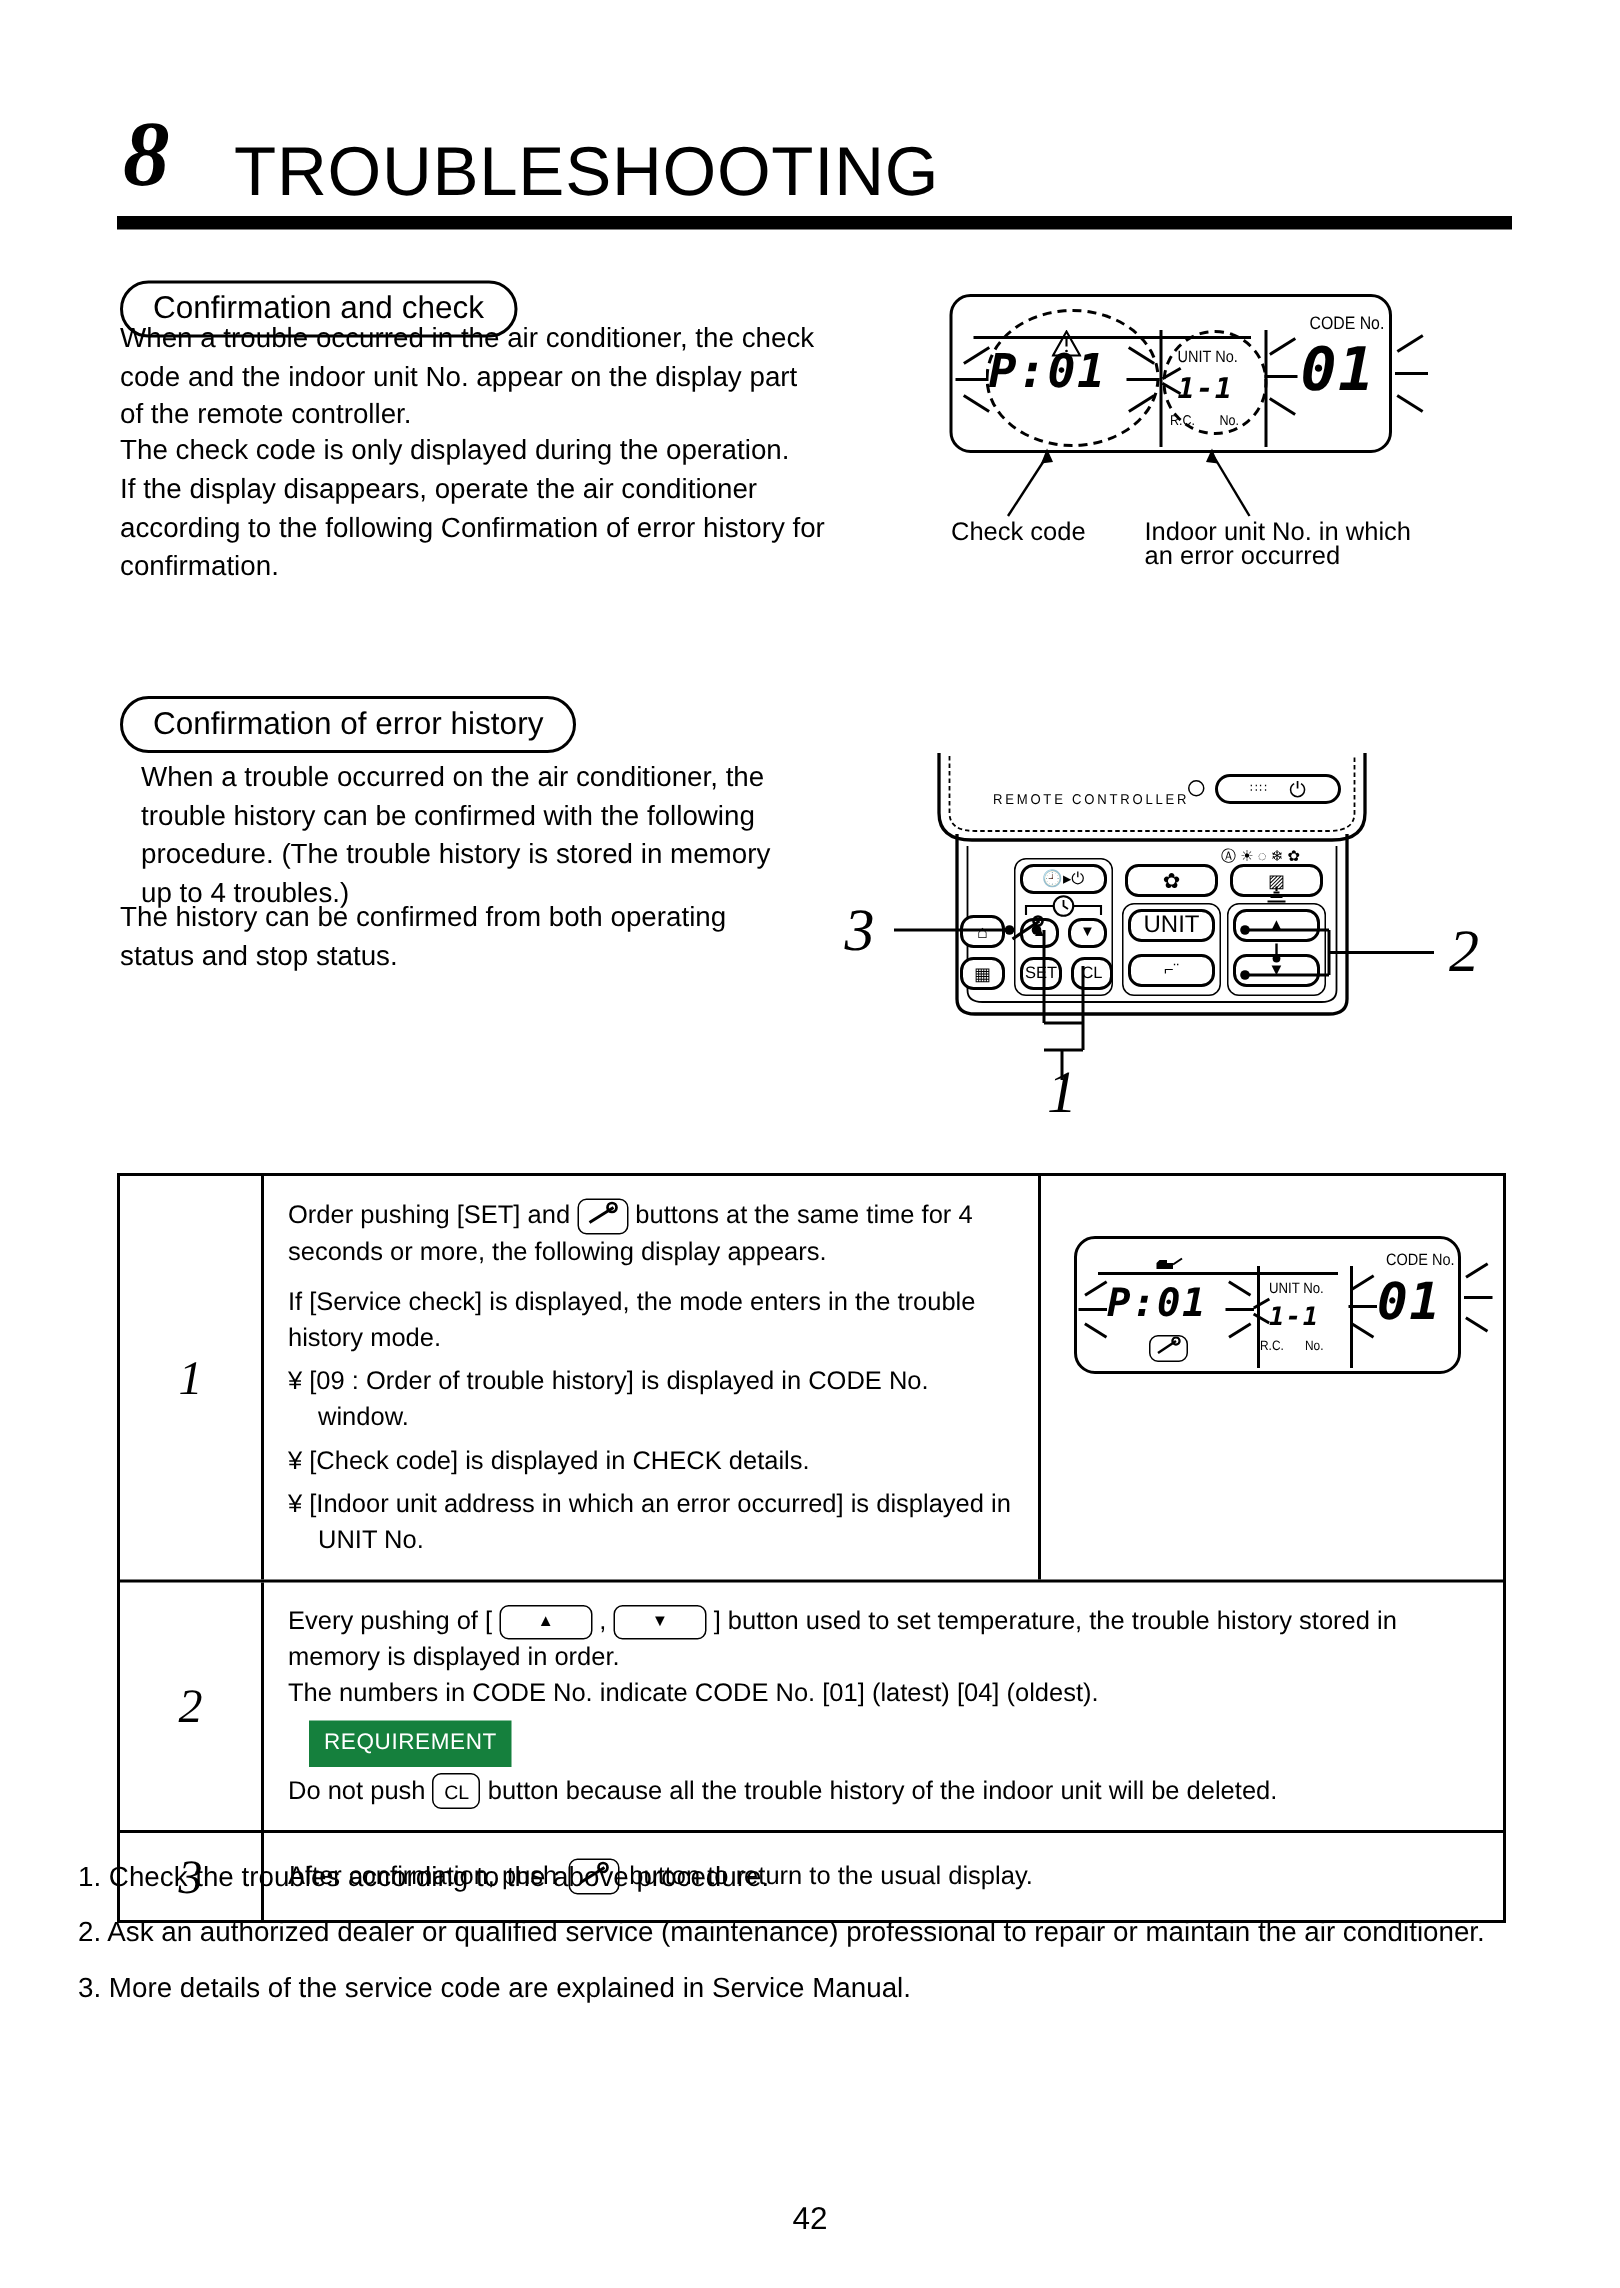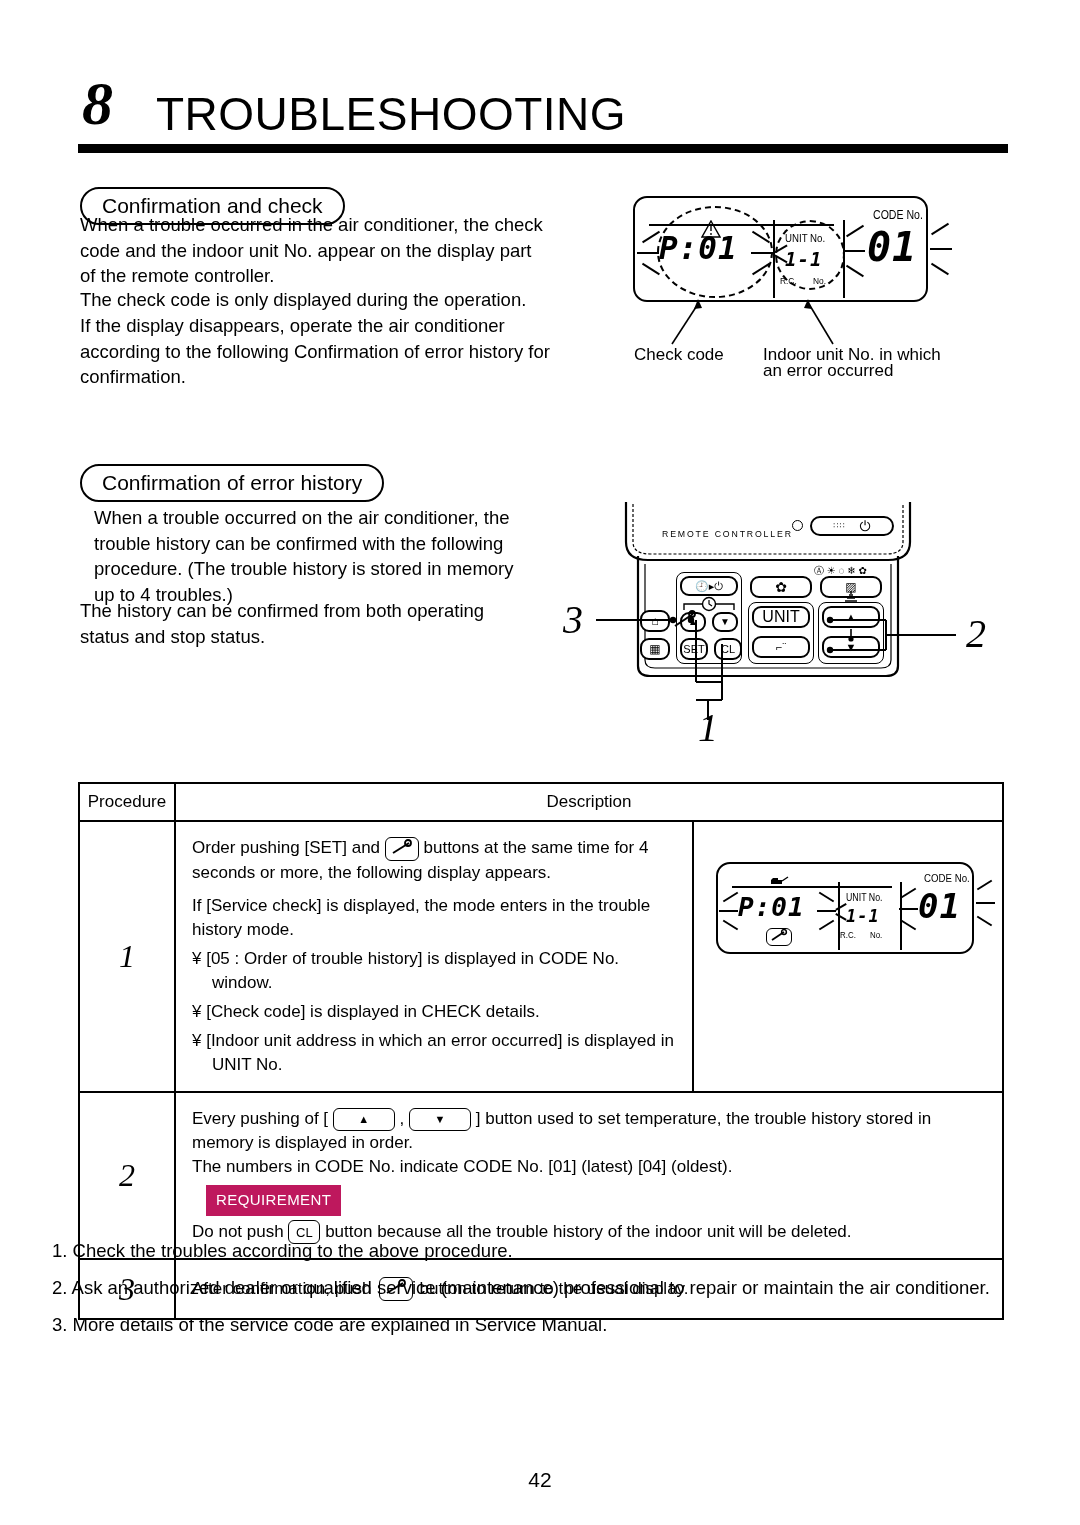--- a/index.html
+++ b/index.html
@@ -213,21 +213,21 @@
   }
   .bullet-line {
     display: block;
     padding-left: 20px;
     text-indent: -20px;
     margin-top: 5px;
   }
   .blk { margin-top: 9px; }
   .reqbadge {
     display: inline-block;
-    background: #be185d;
+    background: #15803d;
     color: #fff;
     font-size: 15px;
     padding: 3px 10px 4px 10px;
     letter-spacing: 0.4px;
     margin: 6px 0 4px 14px;
   }
 
   
   .keycap {
     display: inline-block;
@@ -442,40 +442,36 @@
   <line x1="274" y1="54" x2="330" y2="54" stroke="#000" stroke-width="2"></line>
   <line x1="330" y1="24" x2="330" y2="54" stroke="#000" stroke-width="2"></line>
   <line x1="330" y1="39" x2="400" y2="39" stroke="#000" stroke-width="2"></line>
 </svg>
 <div class="big-callout" style="left:563px; top:598px;">3</div>
 <div class="big-callout" style="left:698px; top:706px;">1</div>
 <div class="big-callout" style="left:966px; top:612px;">2</div>
 
 <div id="proc-table">
 
-  <div class="trow hdr">
-    <div class="cell-num">Procedure</div>
-    <div class="cell-desc">Description</div>
-  </div>
 
   <div class="trow">
     <div class="cell-num">1</div>
     <div class="cell-desc" style="flex:1 1 auto;">
       <div>
         <span>Order pushing [SET] and</span>
         <span class="keycap key-wrench">
           <svg width="30" height="20" viewBox="0 0 30 20" style="vertical-align:top;">
             <line x1="6" y1="15" x2="22" y2="5" stroke="#000" stroke-width="2"></line>
             <circle cx="21" cy="5" r="3" fill="none" stroke="#000" stroke-width="1.8"></circle>
           </svg>
         </span>
         <span>buttons at the same time for 4 seconds or more, the following display appears.</span>
       </div>
       <div class="blk">If [Service check] is displayed, the mode enters in the trouble history mode.</div>
-      <span class="bullet-line">¥ [05 : Order of trouble history] is displayed in CODE No. window.</span>
+      <span class="bullet-line">¥ [09 : Order of trouble history] is displayed in CODE No. window.</span>
       <span class="bullet-line">¥ [Check code] is displayed in CHECK details.</span>
       <span class="bullet-line">¥ [Indoor unit address in which an error occurred] is displayed in UNIT No.</span>
     </div>
     <div class="cell-lcd">
 
       <div class="lcd" style="left:22px; top:40px; width:258px; height:92px;">
         <div class="lcd-div" style="left:120px; top:18px; height:68px;"></div>
         <div class="lcd-div" style="left:182px; top:18px; height:68px;"></div>
         <div class="lcd-hline" style="left:14px; top:22px; width:160px;"></div>
 

